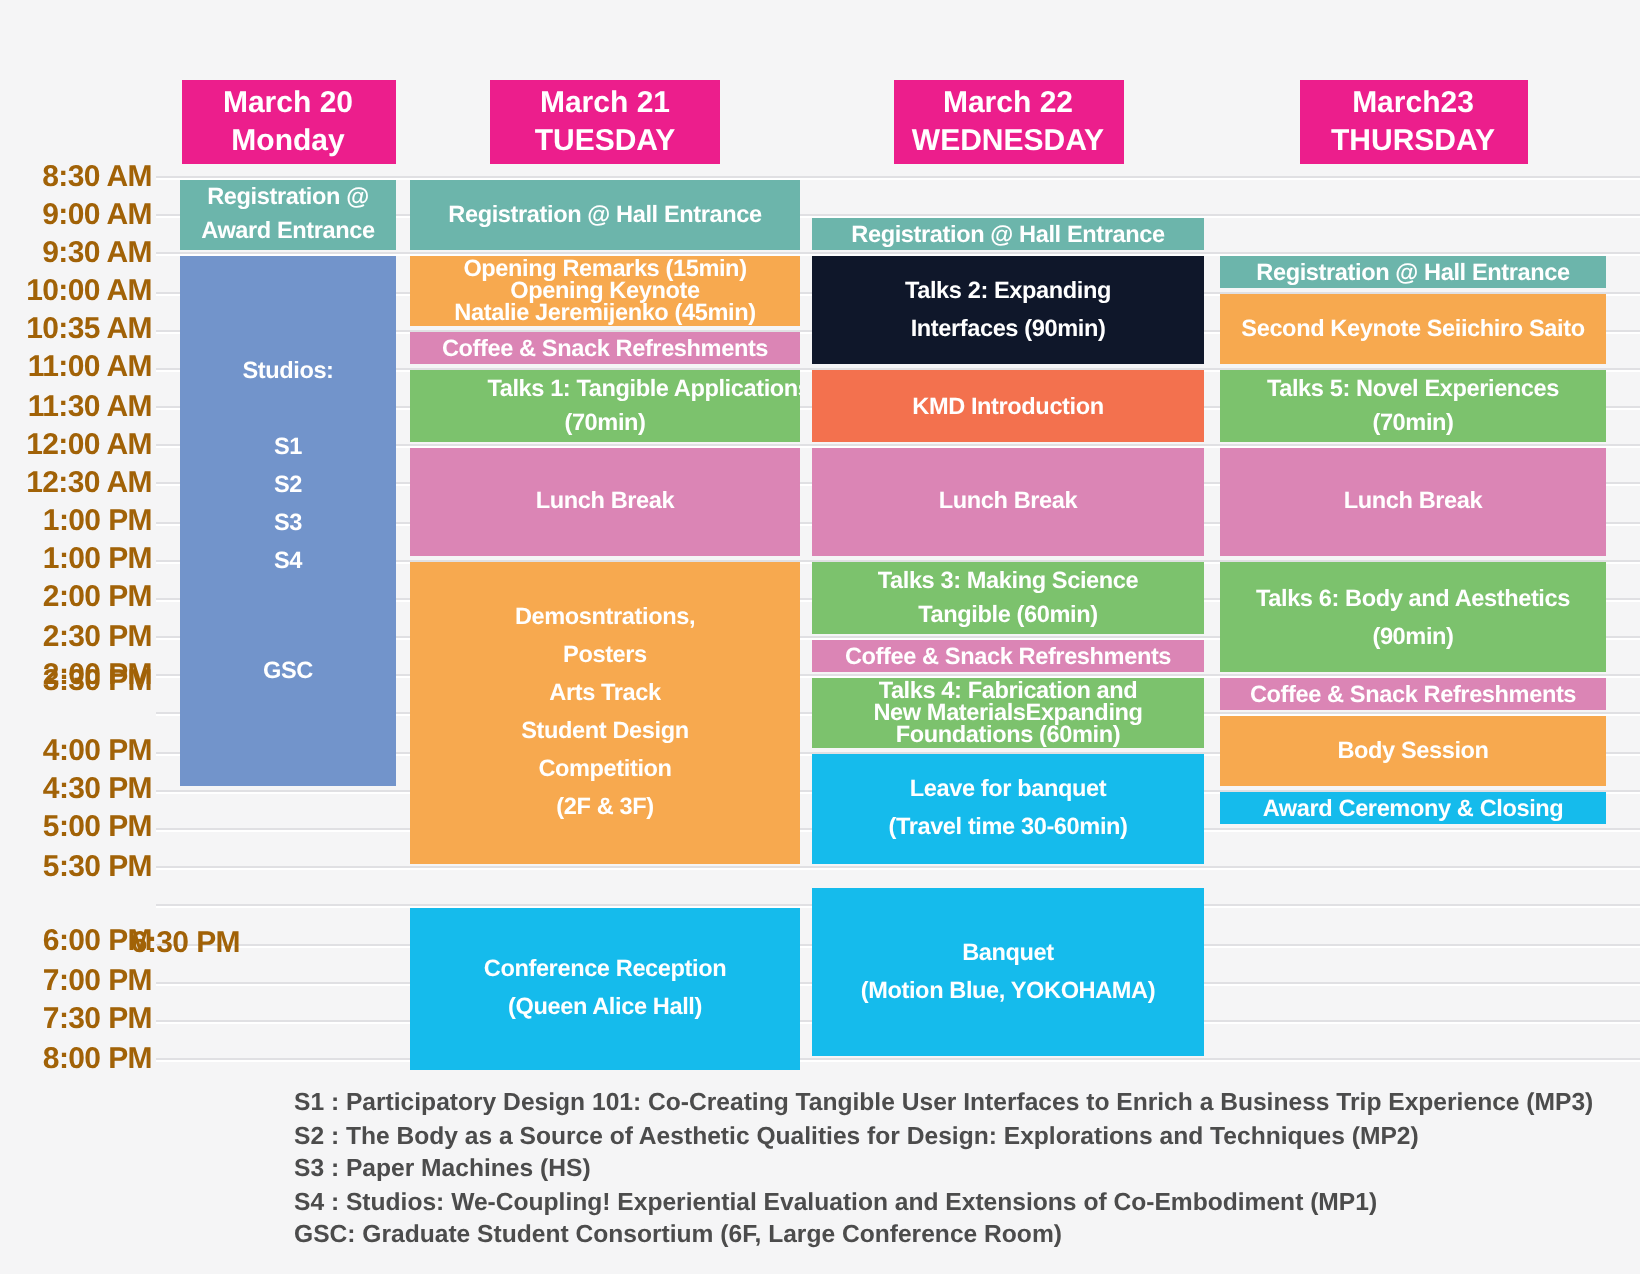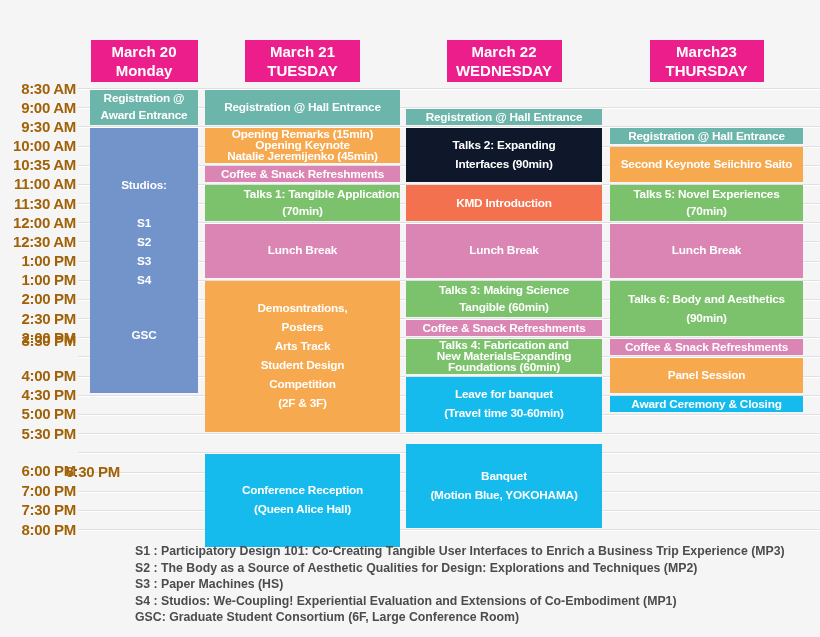--- a/index.html
+++ b/index.html
@@ -28,21 +28,21 @@
     position:absolute;box-sizing:border-box;
     display:flex;flex-direction:column;justify-content:center;align-items:center;
     color:#ffffff;font-weight:bold;font-size:11.8px;letter-spacing:-0.2px;
     text-align:center;overflow:hidden;
   }
   .event .ln{white-space:nowrap;}
   .footnotes{
     position:absolute;left:135px;top:543px;
     color:#4c4c4c;font-size:12.3px;font-weight:bold;
   }
-  .footnote-line{white-space:nowrap;height:16.6px;line-height:16.6px;}
+  .footnote-line{white-space:nowrap;height:16.6px;line-height:16.6px;margin-left:12px;}
 </style>
 </head>
 <body>
 
 <div class="canvas" style="background: rgb(245, 245, 246);">
 
   <div id="grid-layer">
       <div class="gridline" style="top: 88px;"></div>
       <div class="time-label" style="top: 78.5px;">8:30 AM</div>
       <div class="gridline" style="top: 107.175px;"></div>
@@ -143,21 +143,21 @@
         <div class="ln" style="line-height: 19px; height: 19px;">Lunch Break</div>
       </div>
       <div class="event" style="left: 205px; width: 195px; top: 281.25px; height: 150.4px; background: rgb(247, 169, 79); color: rgb(255, 255, 255);">
         <div class="ln" style="line-height: 19px; height: 19px;">Demosntrations,</div>
         <div class="ln" style="line-height: 19px; height: 19px;">Posters</div>
         <div class="ln" style="line-height: 19px; height: 19px;">Arts Track</div>
         <div class="ln" style="line-height: 19px; height: 19px;">Student Design</div>
         <div class="ln" style="line-height: 19px; height: 19px;">Competition</div>
         <div class="ln" style="line-height: 19px; height: 19px;">(2F &amp; 3F)</div>
       </div>
-      <div class="event" style="left: 205px; width: 195px; top: 453.825px; height: 93px; background: rgb(21, 187, 236); color: rgb(255, 255, 255);">
+      <div class="event" style="left: 205px; width: 195px; top: 453.825px; height: 81px; background: rgb(21, 187, 236); color: rgb(255, 255, 255);">
         <div class="ln" style="line-height: 19px; height: 19px;">Conference Reception</div>
         <div class="ln" style="line-height: 19px; height: 19px;">(Queen Alice Hall)</div>
       </div>
       <div class="event" style="left: 406px; width: 196px; top: 108.675px; height: 16.175px; background: rgb(108, 181, 171); color: rgb(255, 255, 255);">
         <div class="ln" style="line-height: 16px; height: 16px;">Registration @ Hall Entrance</div>
       </div>
       <div class="event" style="left: 406px; width: 196px; top: 127.85px; height: 54.525px; background: #0f172a; color: rgb(255, 255, 255);">
         <div class="ln" style="line-height: 19px; height: 19px;">Talks 2: Expanding</div>
         <div class="ln" style="line-height: 19px; height: 19px;">Interfaces (90min)</div>
       </div>
@@ -201,21 +201,21 @@
         <div class="ln" style="line-height: 19px; height: 19px;">Lunch Break</div>
       </div>
       <div class="event" style="left: 610px; width: 193px; top: 281.25px; height: 54.525px; background: rgb(124, 194, 109); color: rgb(255, 255, 255);">
         <div class="ln" style="line-height: 19px; height: 19px;">Talks 6: Body and Aesthetics</div>
         <div class="ln" style="line-height: 19px; height: 19px;">(90min)</div>
       </div>
       <div class="event" style="left: 610px; width: 193px; top: 338.775px; height: 16.175px; background: rgb(219, 133, 181); color: rgb(255, 255, 255);">
         <div class="ln" style="line-height: 16px; height: 16px;">Coffee &amp; Snack Refreshments</div>
       </div>
       <div class="event" style="left: 610px; width: 193px; top: 357.95px; height: 35.35px; background: rgb(247, 169, 79); color: rgb(255, 255, 255);">
-        <div class="ln" style="line-height: 19px; height: 19px;">Panel Session</div>
+        <div class="ln" style="line-height: 19px; height: 19px;">Body Session</div>
       </div>
       <div class="event" style="left: 610px; width: 193px; top: 396.3px; height: 16.175px; background: rgb(21, 187, 236); color: rgb(255, 255, 255);">
         <div class="ln" style="line-height: 16px; height: 16px;">Award Ceremony &amp; Closing</div>
       </div>
     </div>
 
   <div class="footnotes" style="color: rgb(76, 76, 76);">
     <div class="footnote-line">S1 : Participatory Design 101: Co-Creating Tangible User Interfaces to Enrich a Business Trip Experience (MP3)</div>
     <div class="footnote-line">S2 : The Body as a Source of Aesthetic Qualities for Design: Explorations and Techniques (MP2)</div>
     <div class="footnote-line">S3 : Paper Machines (HS)</div>

